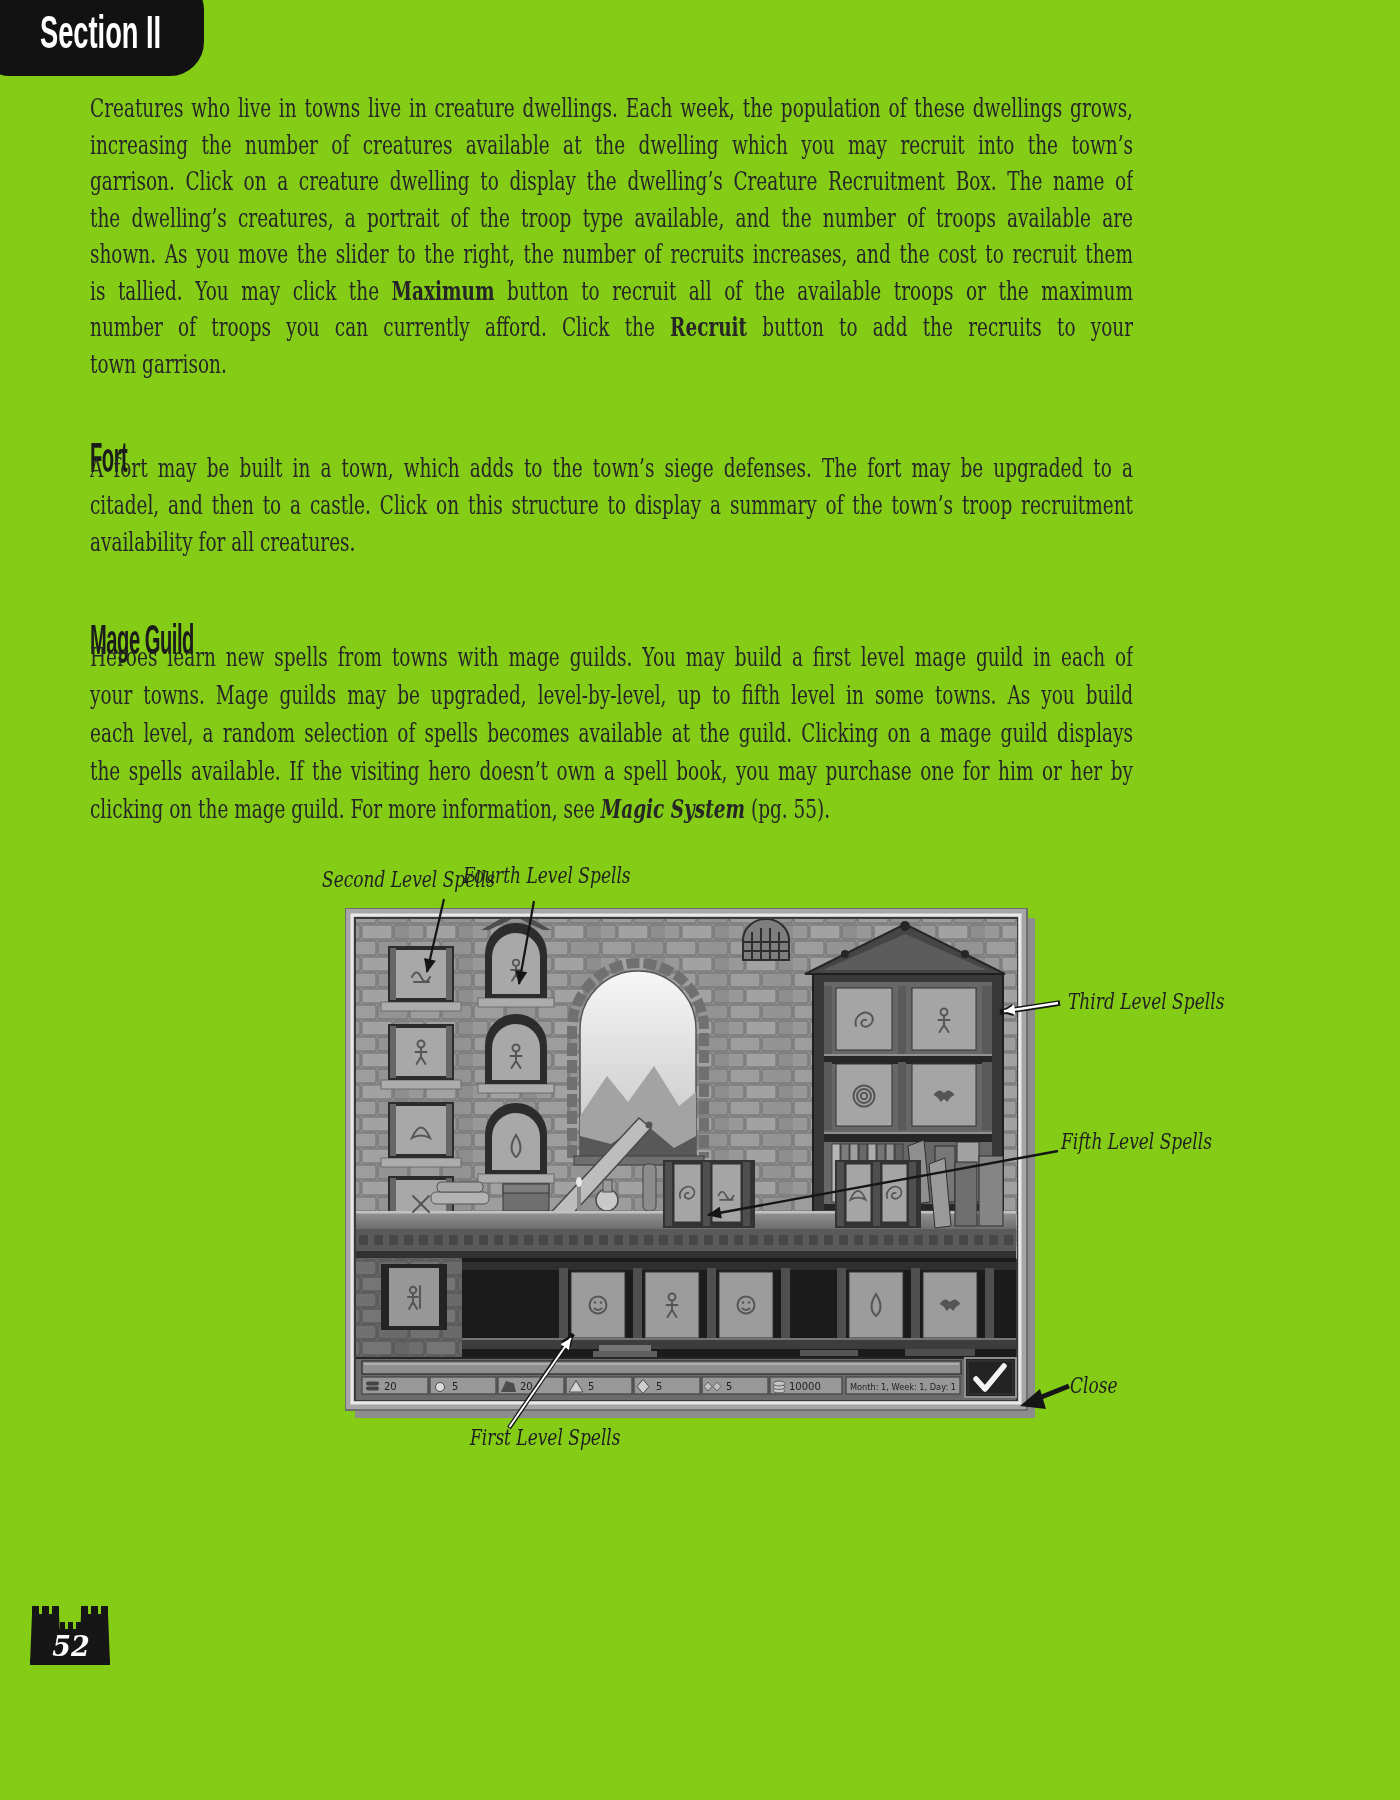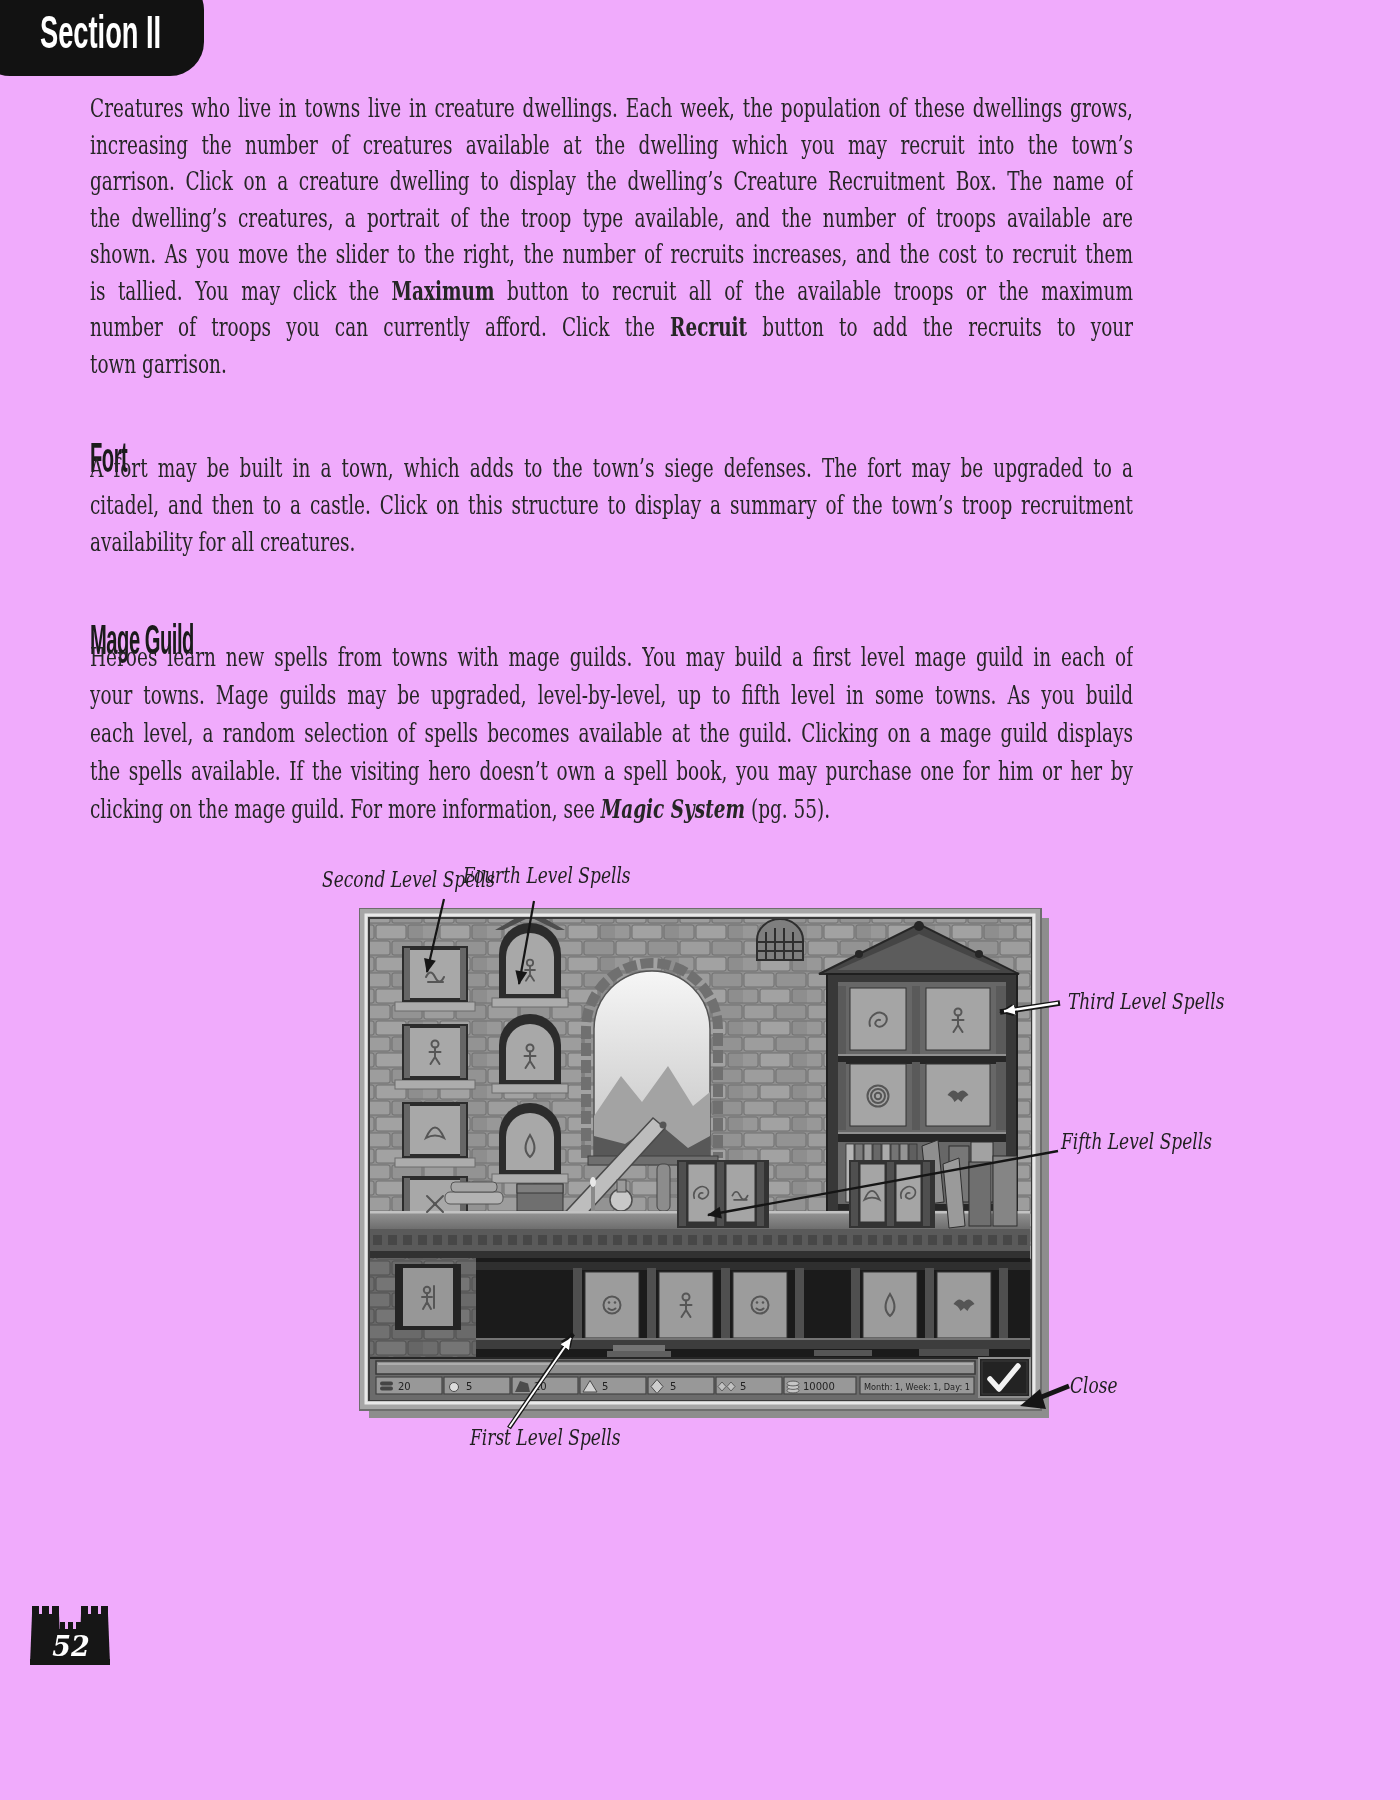--- a/index.html
+++ b/index.html
@@ -1,16 +1,16 @@
 <!DOCTYPE html>
 <html><head>
 <meta charset="utf-8">
 <style>
   html,body{margin:0;padding:0;background:#fff;}
-  .page{position:relative;width:1400px;height:1800px;background:#f0abfc;overflow:hidden;
+  .page{position:relative;width:1400px;height:1800px;background:#84cc16;overflow:hidden;
         font-family:"DejaVu Serif",serif;color:#262626;}
 
   
   .banner{position:absolute;left:-24px;top:-24px;width:228px;height:100px;background:#121212;border-radius:34px;}
   .banner-text{position:absolute;left:64px;top:32px;font-family:"Liberation Sans",sans-serif;
         font-weight:bold;font-size:47px;line-height:1;color:#fff;transform:scaleX(.58);
         transform-origin:0 0;white-space:nowrap;}
 
   
   .bt{position:absolute;left:90px;width:1440px;transform:scaleX(.7243);transform-origin:0 0;
@@ -22,21 +22,21 @@
   .magep .jl{line-height:38px;height:38px;}
   .bi{font-weight:bold;font-style:italic;}
 
   .h2g{position:absolute;left:90px;font-family:"Liberation Sans",sans-serif;font-weight:bold;
        font-size:42px;line-height:1;color:#1b1b1b;transform:scaleX(.48);transform-origin:0 0;
        white-space:nowrap;letter-spacing:-1px;}
 
   .callout{position:absolute;font-style:italic;font-size:23px;line-height:1.2;color:#1f1f1f;
        transform:scaleX(.74);transform-origin:0 0;white-space:nowrap;}
 
-  .shot{position:absolute;left:359px;top:908px;width:719px;height:512px;}
+  .shot{position:absolute;left:345px;top:908px;width:719px;height:512px;}
   .overlay{position:absolute;left:0;top:0;pointer-events:none;}
   .castle{position:absolute;left:24px;top:1596px;}
   .shot-svg text{font-family:"DejaVu Sans",sans-serif;fill:#222;}
   svg{display:block;}
 </style>
 </head>
 <body>
 
 <div class="page">
 

